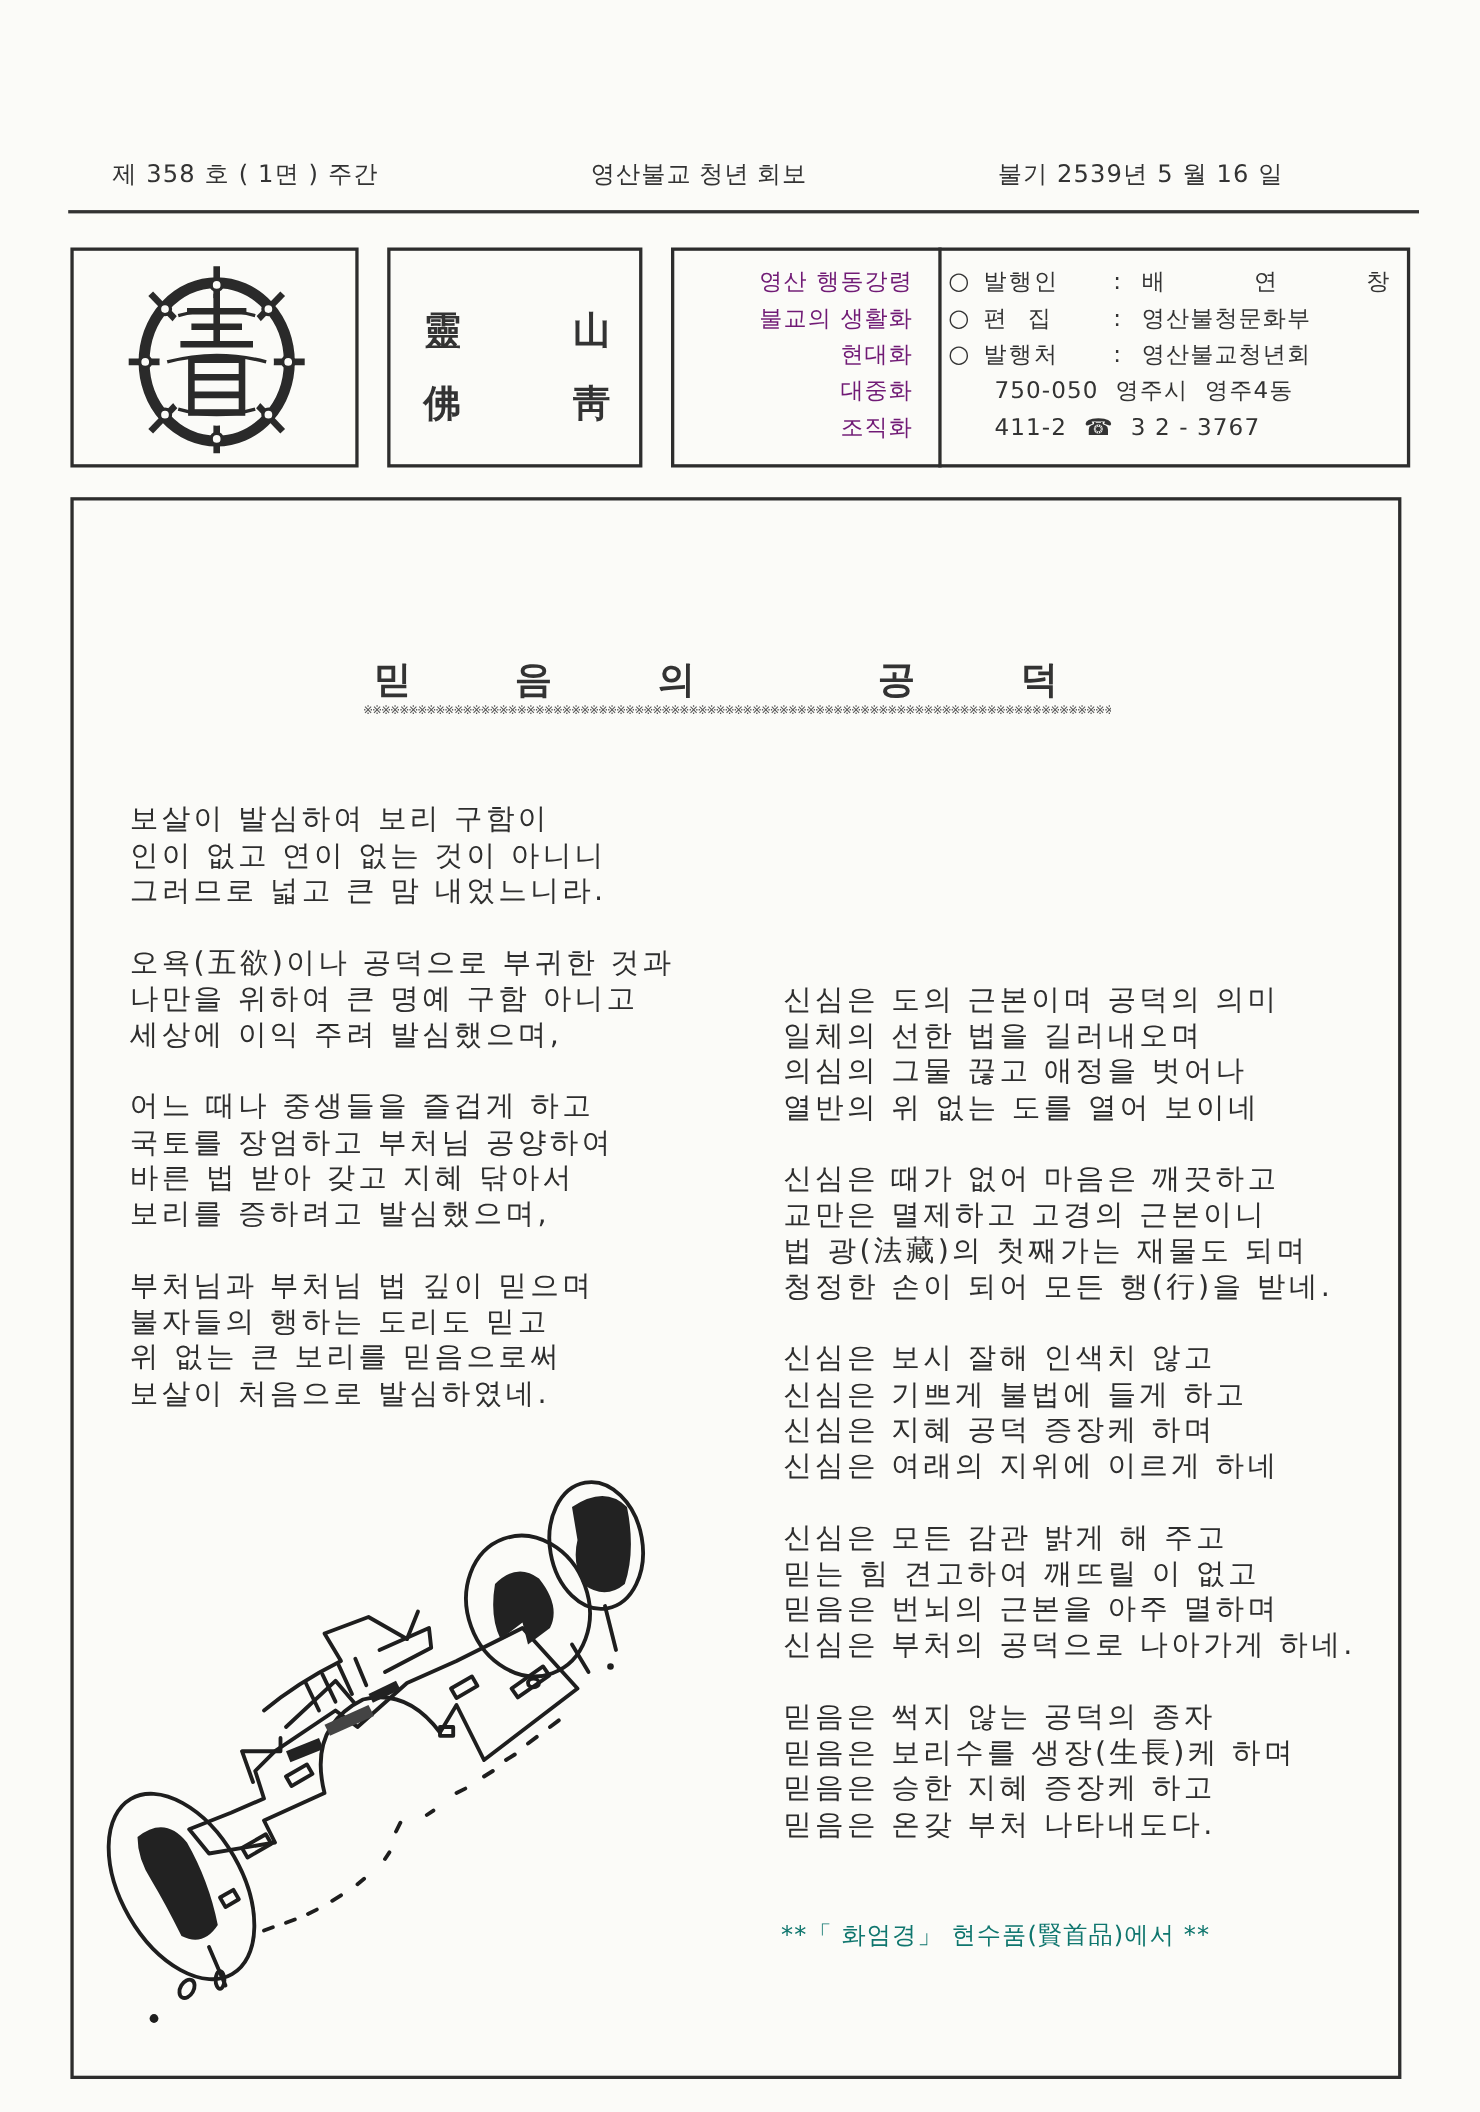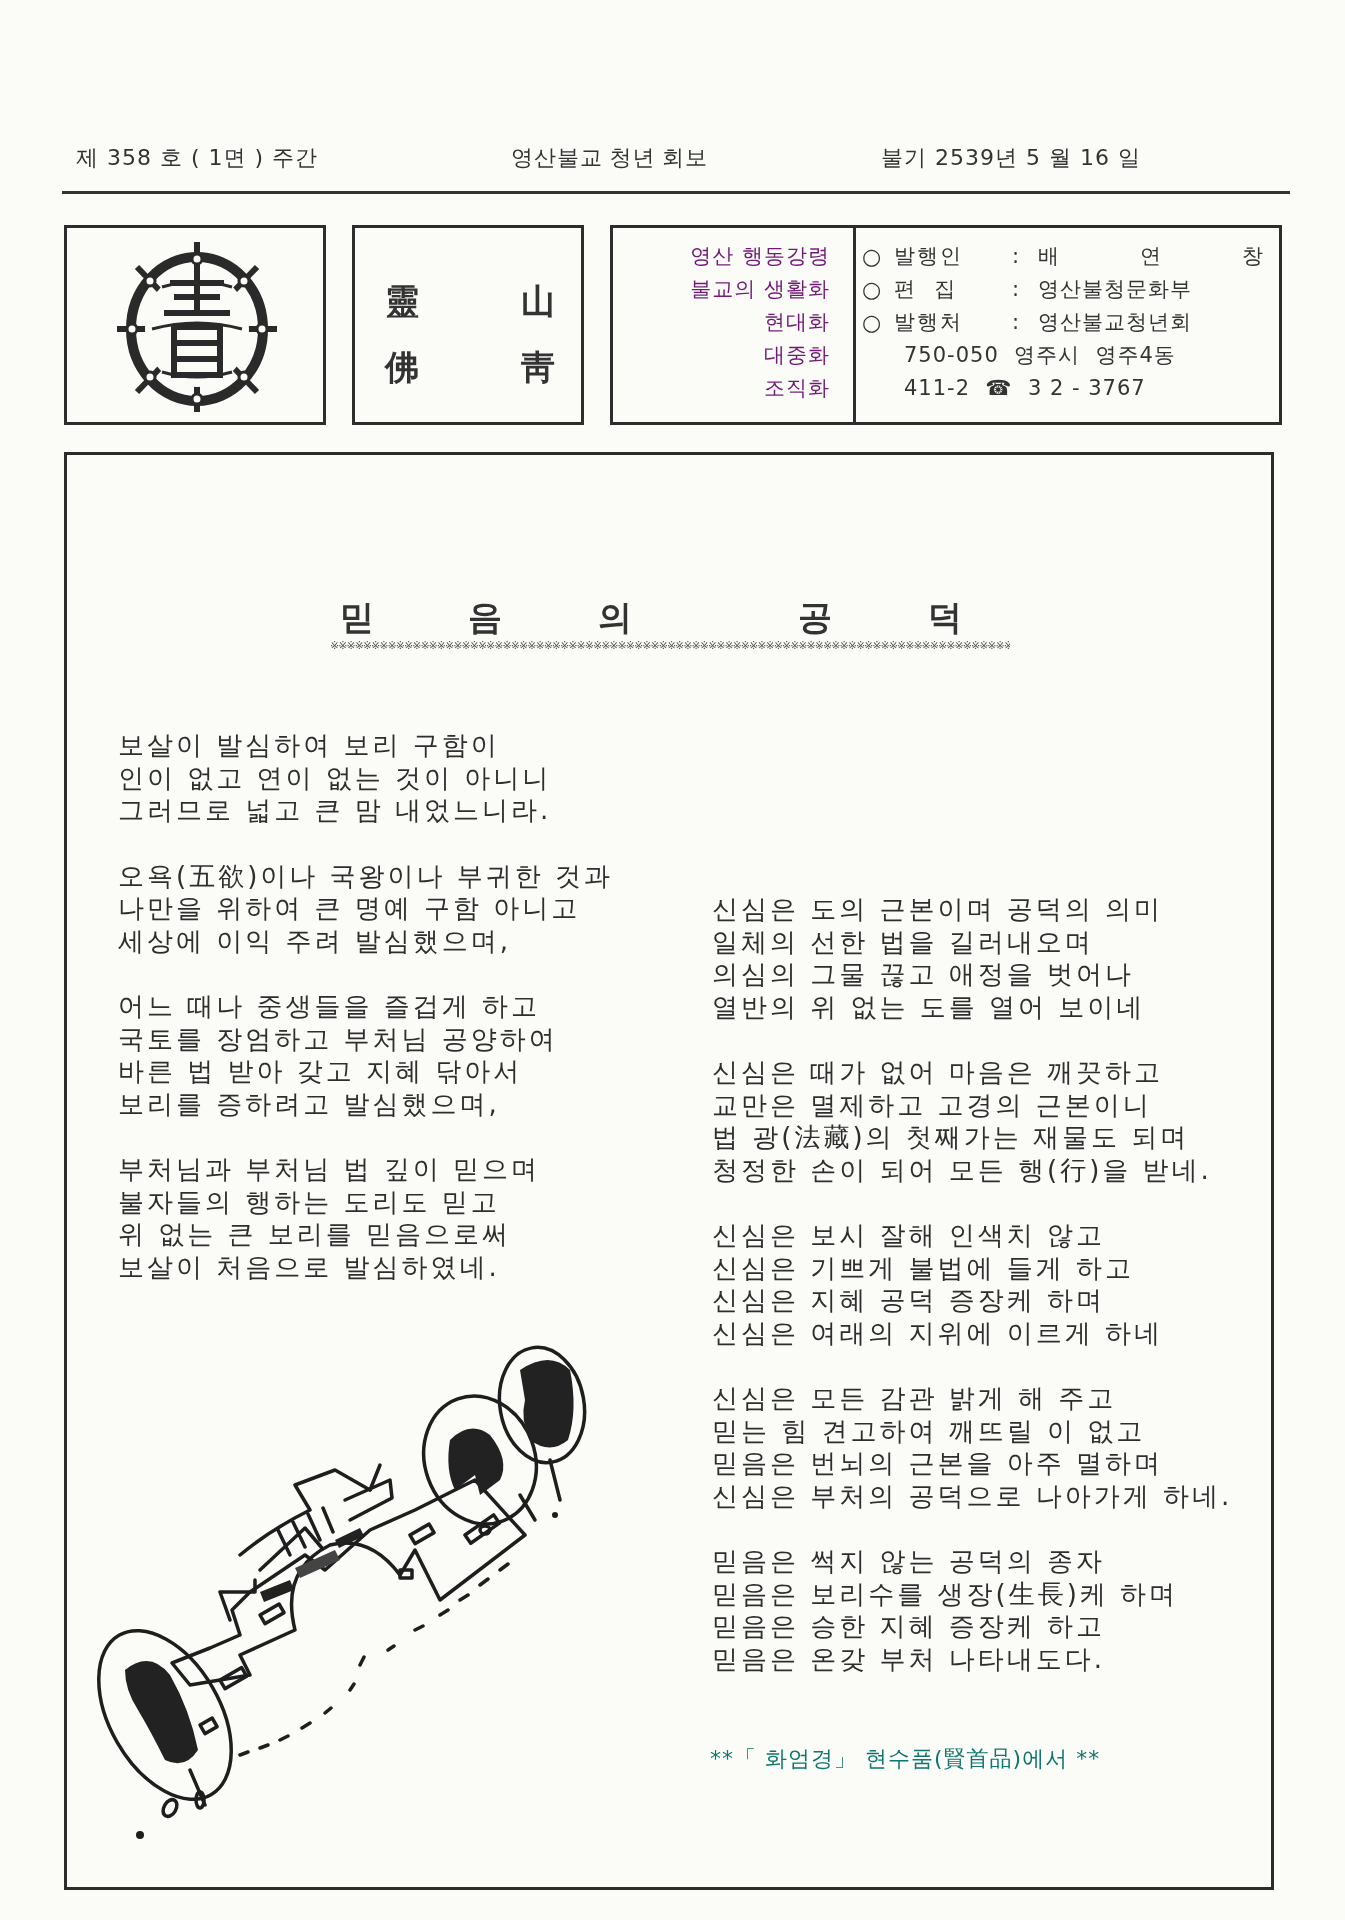--- a/index.html
+++ b/index.html
@@ -1,21 +1,21 @@
 <!DOCTYPE html>
 <html><head>
 <meta charset="utf-8">
 <style>
   * { box-sizing: border-box; margin: 0; padding: 0; }
   html, body { width: 1345px; height: 1920px; background: #fbfbf8; overflow: hidden; }
   body { position: relative; font-family: "DejaVu Sans", "Liberation Sans", sans-serif; color: #2a2a2a; }
   .abs { position: absolute; }
 
   
-  .masthead { left: 76px; top: 143px; width: 1140px; height: 34px; font-size: 22px; color: #333; letter-spacing: 1px; }
+  .masthead { left: 102px; top: 143px; width: 1140px; height: 34px; font-size: 22px; color: #333; letter-spacing: 1px; }
   .masthead span { position: absolute; top: 0; white-space: nowrap; }
   .mh-issue { left: 0; }
   .mh-title { left: 435px; font-family: Liberation Serif, serif; }
   .mh-date { left: 805px; }
   .top-rule { left: 62px; top: 191px; width: 1228px; height: 3px; background: #333; }
 
   .box { border: 3px solid #2d2d2d; background: transparent; }
   .logo-box { left: 64px; top: 225px; width: 262px; height: 200px; }
   .name-box { left: 352px; top: 225px; width: 232px; height: 200px; }
   .info-box { left: 610px; top: 225px; width: 672px; height: 200px; }
@@ -166,21 +166,21 @@
 </div>
 <div class="abs stars">※※※※※※※※※※※※※※※※※※※※※※※※※※※※※※※※※※※※※※※※※※※※※※※※※※※※※※※※※※※※※※※※※※※※※※※※※※※※※※※※※※※※※※※※※※※※※※※※※※※※※※※※※※※※※※※※※※</div>
 
 <div class="abs poem-col col-left">
   <div class="stanza">
     <div>보살이 발심하여 보리 구함이</div>
     <div>인이 없고 연이 없는 것이 아니니</div>
     <div>그러므로 넓고 큰 맘 내었느니라.</div>
   </div>
   <div class="stanza">
-    <div>오욕(五欲)이나 국왕이나 부귀한 것과</div>
+    <div>오욕(五欲)이나 공덕으로 부귀한 것과</div>
     <div>나만을 위하여 큰 명예 구함 아니고</div>
     <div>세상에 이익 주려 발심했으며,</div>
   </div>
   <div class="stanza">
     <div>어느 때나 중생들을 즐겁게 하고</div>
     <div>국토를 장엄하고 부처님 공양하여</div>
     <div>바른 법 받아 갖고 지혜 닦아서</div>
     <div>보리를 증하려고 발심했으며,</div>
   </div>
   <div class="stanza">

